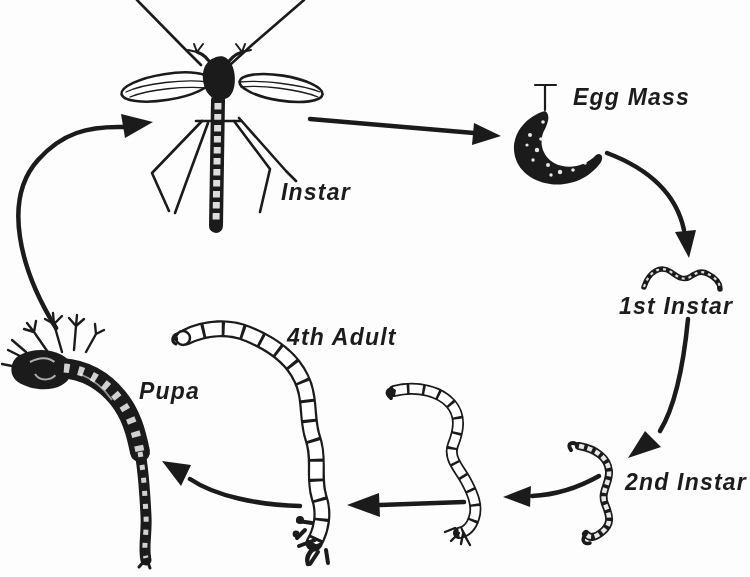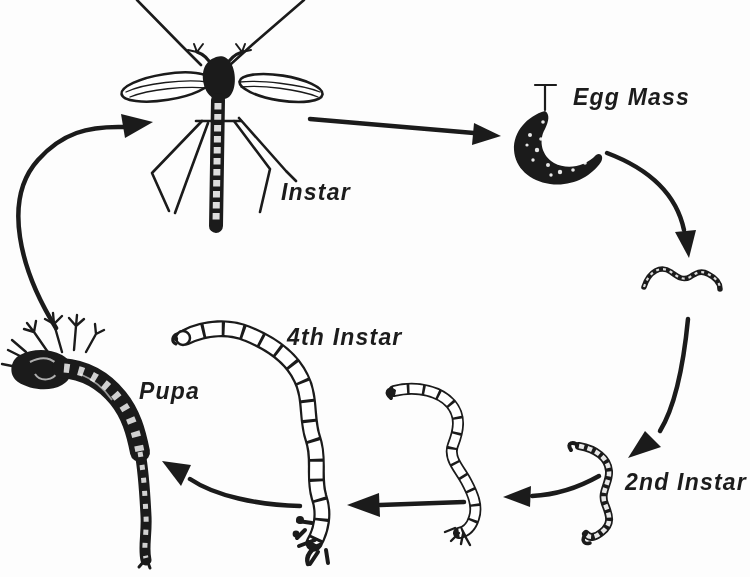--- a/index.html
+++ b/index.html
@@ -174,20 +174,21 @@
       <path class="seg" stroke-width="5" stroke-dasharray="5,8" opacity="0.8" d="M140,452 C144,474 145,497 146,516 C147,534 143,548 146,558"></path>
       <path d="M80,374 C95,380 105,390 112,400" stroke="#ffffff" stroke-width="1.8" fill="none" opacity="0.55"></path>
       <path class="ink" stroke-width="3" d="M145,560 l-6,7 M147,560 l3,8"></path>
     </g>
   </svg>
 
   <div class="stage-label" style="left:281px;top:181px;">Instar</div>
 
   <div class="stage-label" style="left:573px;top:86px;">Egg Mass</div>
 
+  <div class="stage-label" style="left:619px;top:295px;">1st Instar</div>
 
   <div class="stage-label" style="left:625px;top:471px;">2nd Instar</div>
 
 
-  <div class="stage-label" style="left:287px;top:326px;">4th Instar</div>
+  <div class="stage-label" style="left:287px;top:326px;">4th Adult</div>
 
   <div class="stage-label" style="left:139px;top:380px;">Pupa</div>
 </div>
 
 </body></html>

